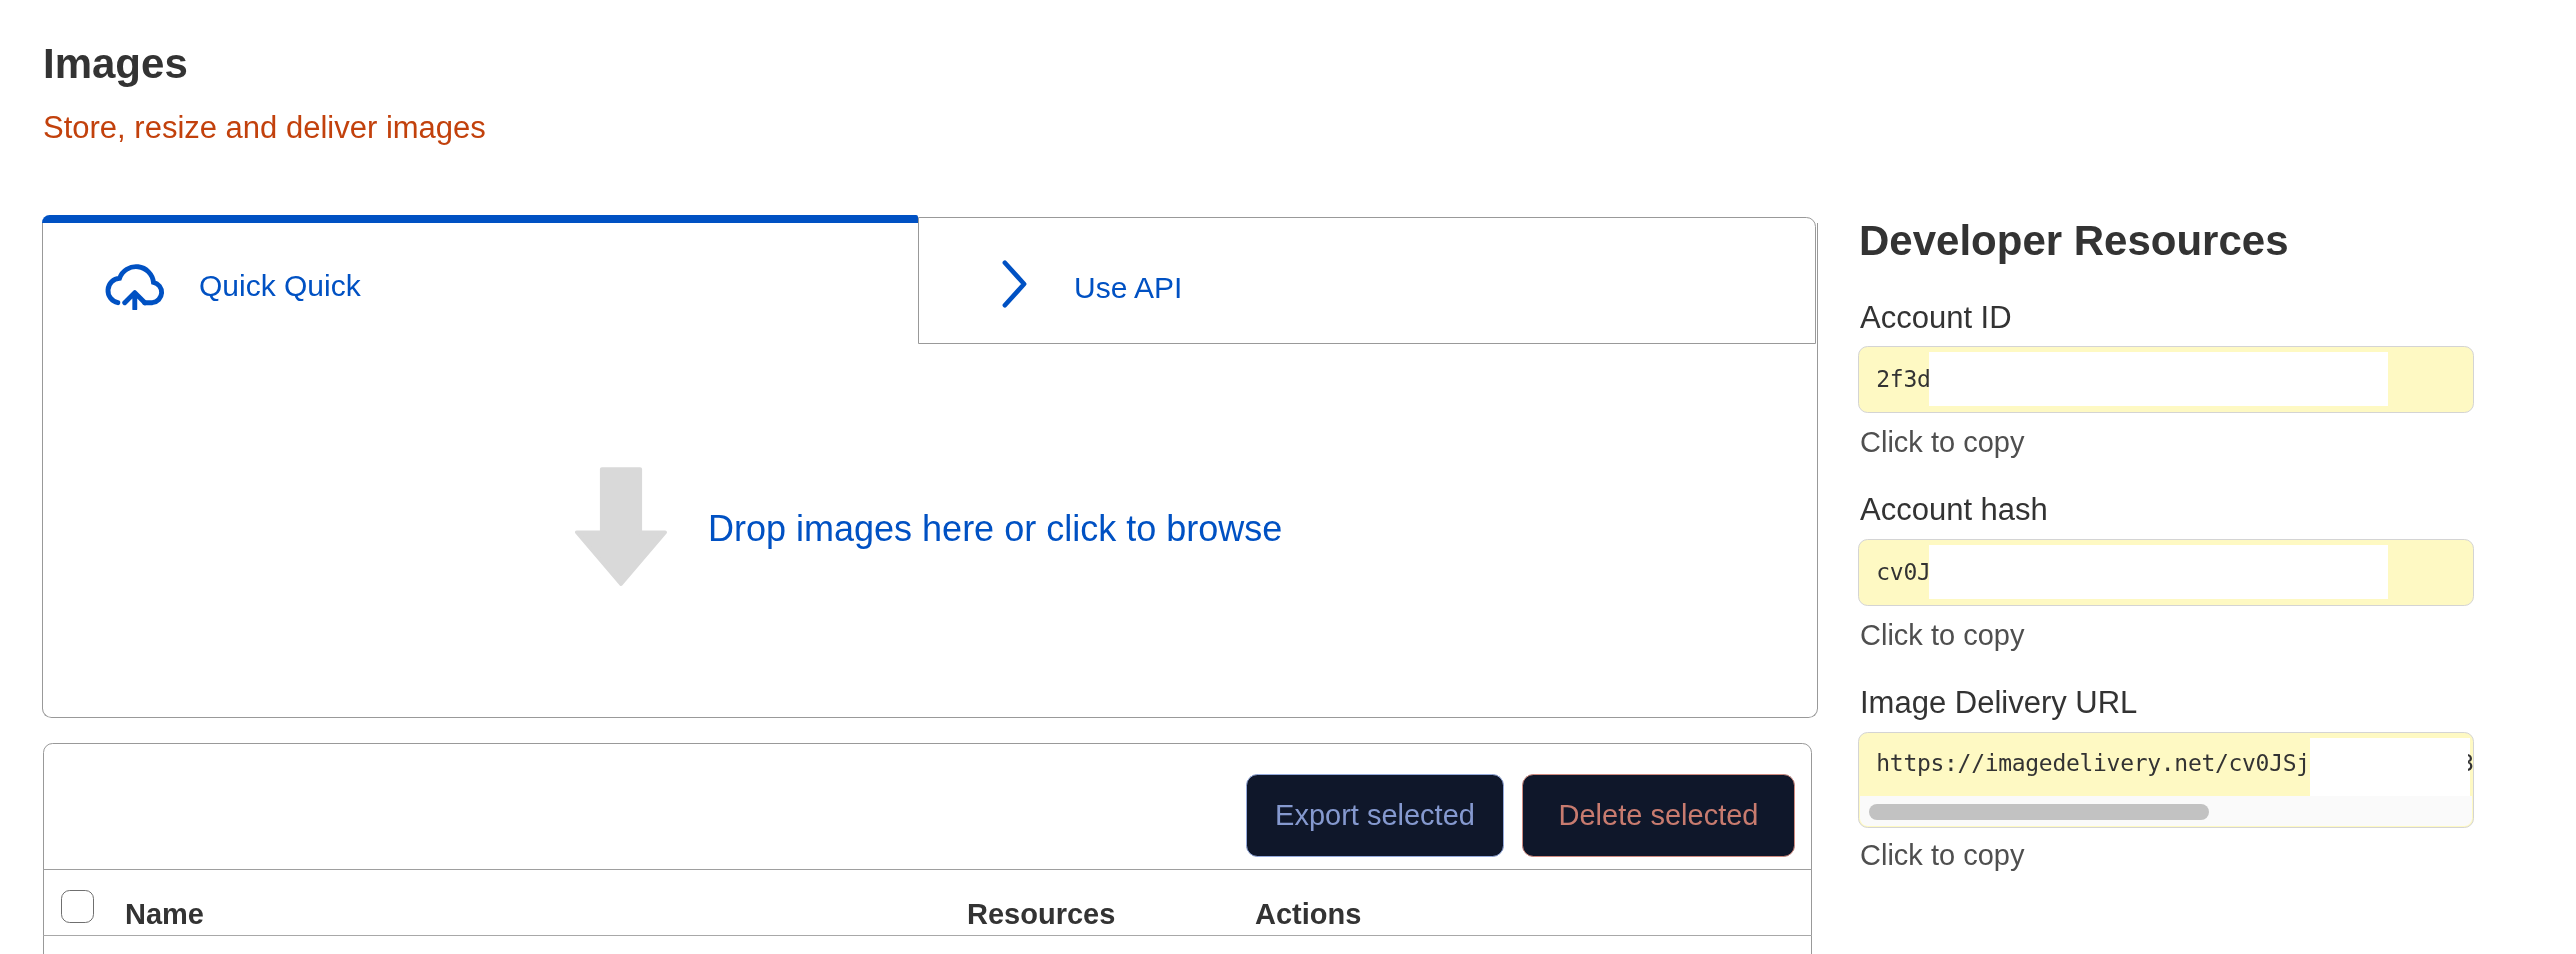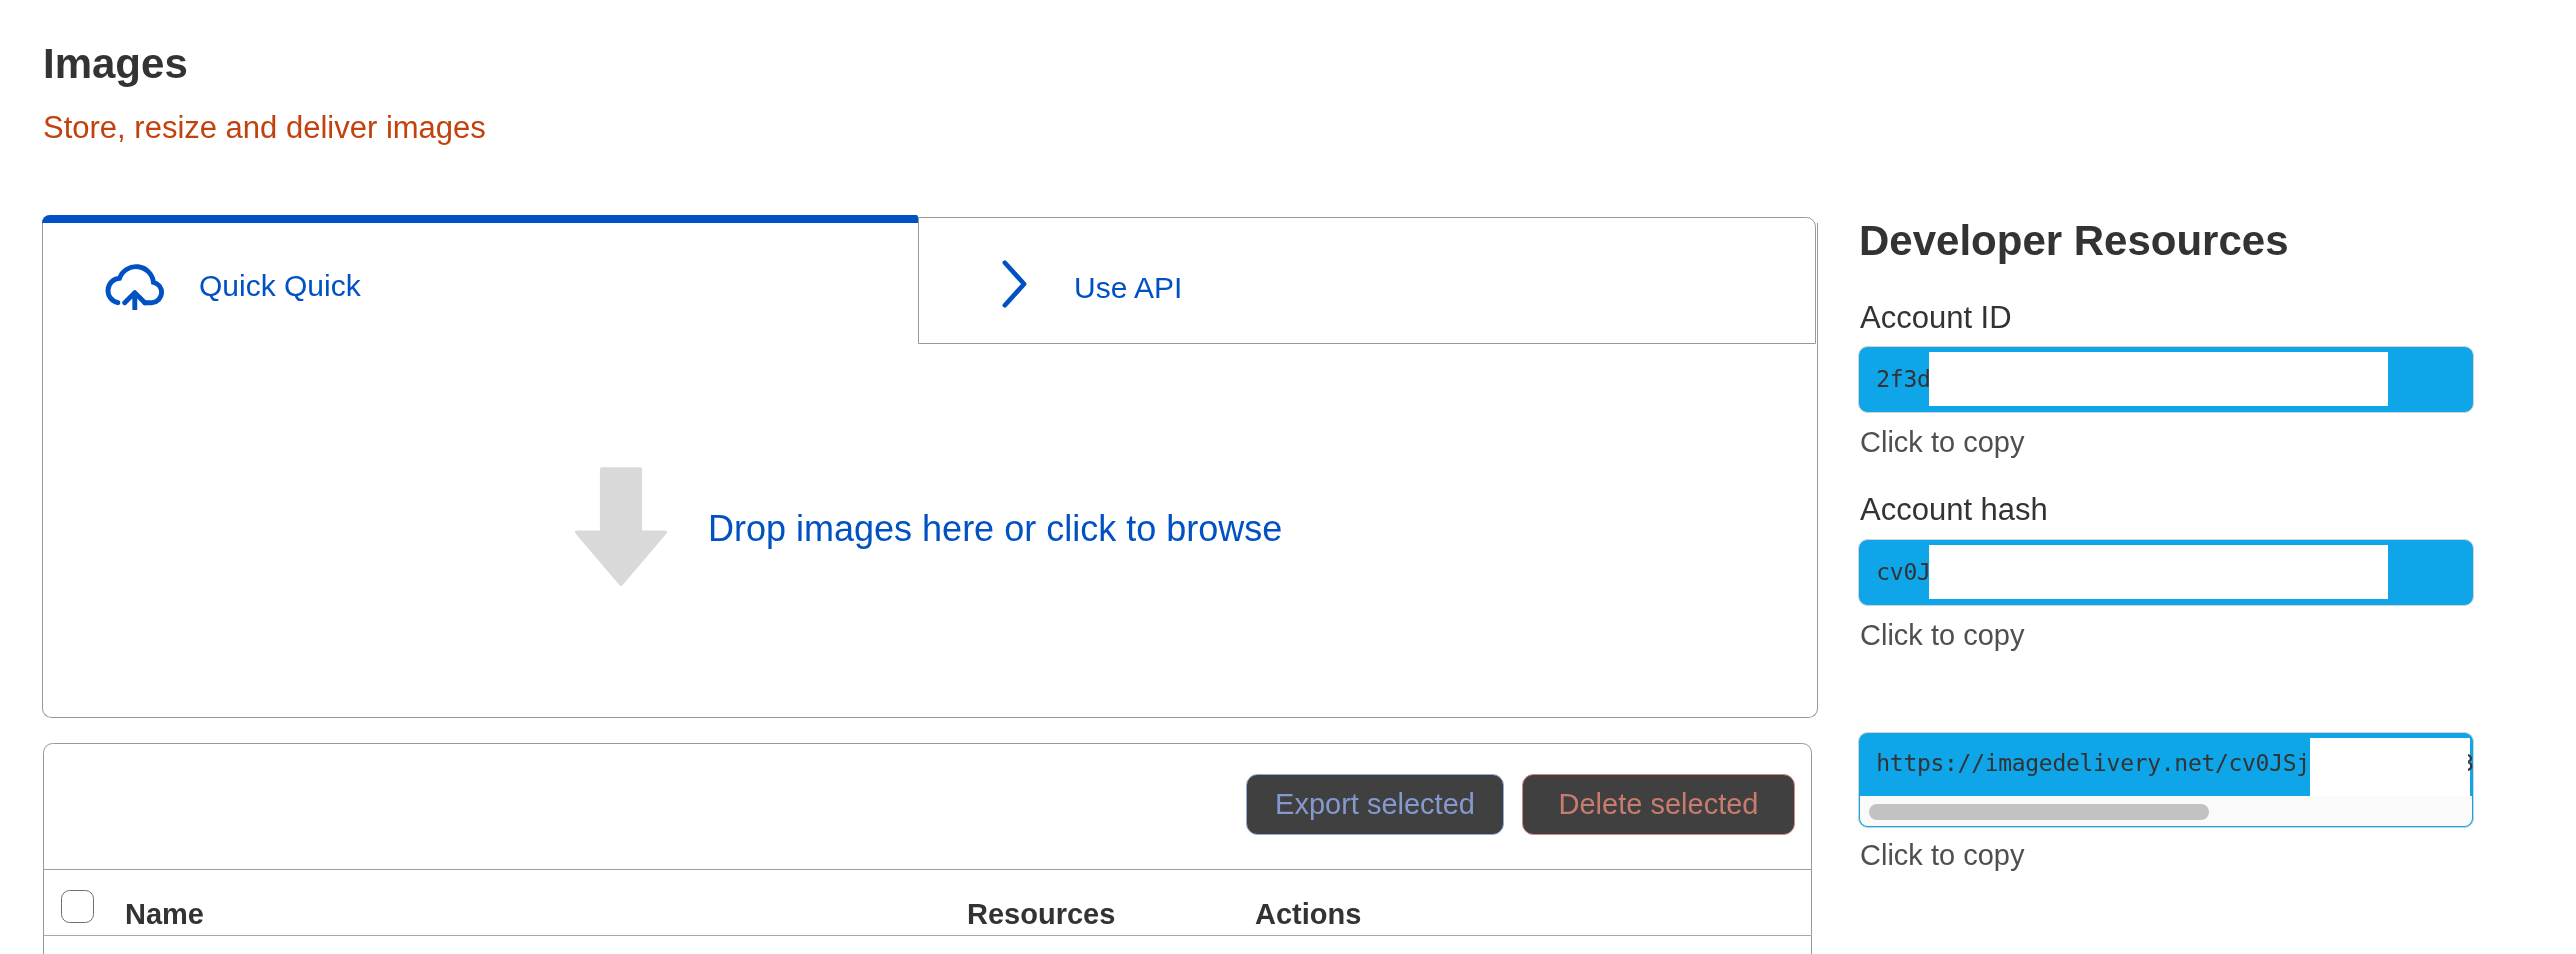--- a/index.html
+++ b/index.html
@@ -25,37 +25,37 @@
   .useapi-icon{left:997px;top:258px;}
   .useapi-label{left:1074px;top:271px;}
 
   
   .drop-arrow{left:575px;top:467px;}
   .drop-text{left:708px;top:508px;font-size:36px;color:#0051c3;cursor:pointer;}
 
   
   .table-panel{left:43px;top:743px;width:1769px;height:289px;background:#fff;
                border:1.9px solid #999;border-radius:9.6px 9.6px 0 0;box-sizing:border-box;}
-  .btn{position:absolute;top:774px;height:61px;background:#404040;border-radius:11.5px;
+  .btn{position:absolute;top:774px;height:83px;background:#0f172a;border-radius:11.5px;
        font-size:29px;display:flex;align-items:center;justify-content:center;cursor:pointer;
        box-sizing:border-box;font-family:"Liberation Sans",sans-serif;}
   .btn-export{left:1246px;width:258px;border:1.9px solid #94a9db;color:#8599cf;}
   .btn-delete{left:1522px;width:273px;border:1.9px solid #cf8a7f;color:#c87b6f;}
   .sep-1{left:43px;top:869px;width:1769px;border-top:1.9px solid #9e9e9e;}
   .sep-2{left:43px;top:935px;width:1769px;border-top:1.9px solid #a8a8a8;}
   .checkbox{left:61px;top:890px;width:33px;height:33px;border:1.9px solid #6f6f6f;border-radius:8.7px;
             background:#fff;box-sizing:border-box;cursor:pointer;}
   .col-h{top:898px;font-size:29px;font-weight:700;color:#333;}
   .col-name{left:125px;} .col-uploaded{left:967px;} .col-actions{left:1255px;}
 
   
   .side-title{left:1859px;top:217px;font-size:42px;font-weight:700;color:#333;}
   .side-label{left:1860px;font-size:31px;color:#333;}
   .hint{left:1860px;font-size:29px;color:#4f4f4f;}
-  .mono-field{left:1858px;width:616px;background:#0ea5e9;border:1.9px solid #d4d4d4;border-radius:9.6px;
+  .mono-field{left:1858px;width:616px;background:#fef9c3;border:1.9px solid #d4d4d4;border-radius:9.6px;
               box-sizing:border-box;cursor:pointer;}
   .mono-text{position:absolute;left:17.3px;font-family:"DejaVu Sans Mono",monospace;font-size:23px;
              letter-spacing:-0.3px;color:#333;white-space:nowrap;}
   .redact{position:absolute;background:#fff;}
   .f-short{height:67px;}
   .f-short .mono-text{top:19px;}
   .f-short .redact{left:70px;top:4.8px;width:459px;height:54px;}
   .f-url{top:732px;height:96px;overflow:hidden;border-radius:9.6px;}
   .f-url .mono-text{top:17.3px;}
   .f-url .redact{left:451px;top:4.8px;width:160px;height:58px;z-index:2;}
@@ -114,20 +114,21 @@
   </div>
   <div class="abs hint" style="top:426px;">Click to copy</div>
 
   <div class="abs side-label" style="top:492px;">Account hash</div>
   <div class="abs mono-field f-short" style="top:539px;">
     <div class="mono-text">cv0J</div>
     <div class="redact"></div>
   </div>
   <div class="abs hint" style="top:619px;">Click to copy</div>
 
+  <div class="abs side-label" style="top:685px;">Image Delivery URL</div>
   <div class="abs mono-field f-url">
     <div class="mono-text">https://imagedelivery.net/cv0JSj</div>
     <div class="redact"></div>
     <div class="url-frag">
         <span>3</span>
       </div>
     <div class="scroll-track">
       <div class="scroll-thumb"></div>
     </div>
   </div>

